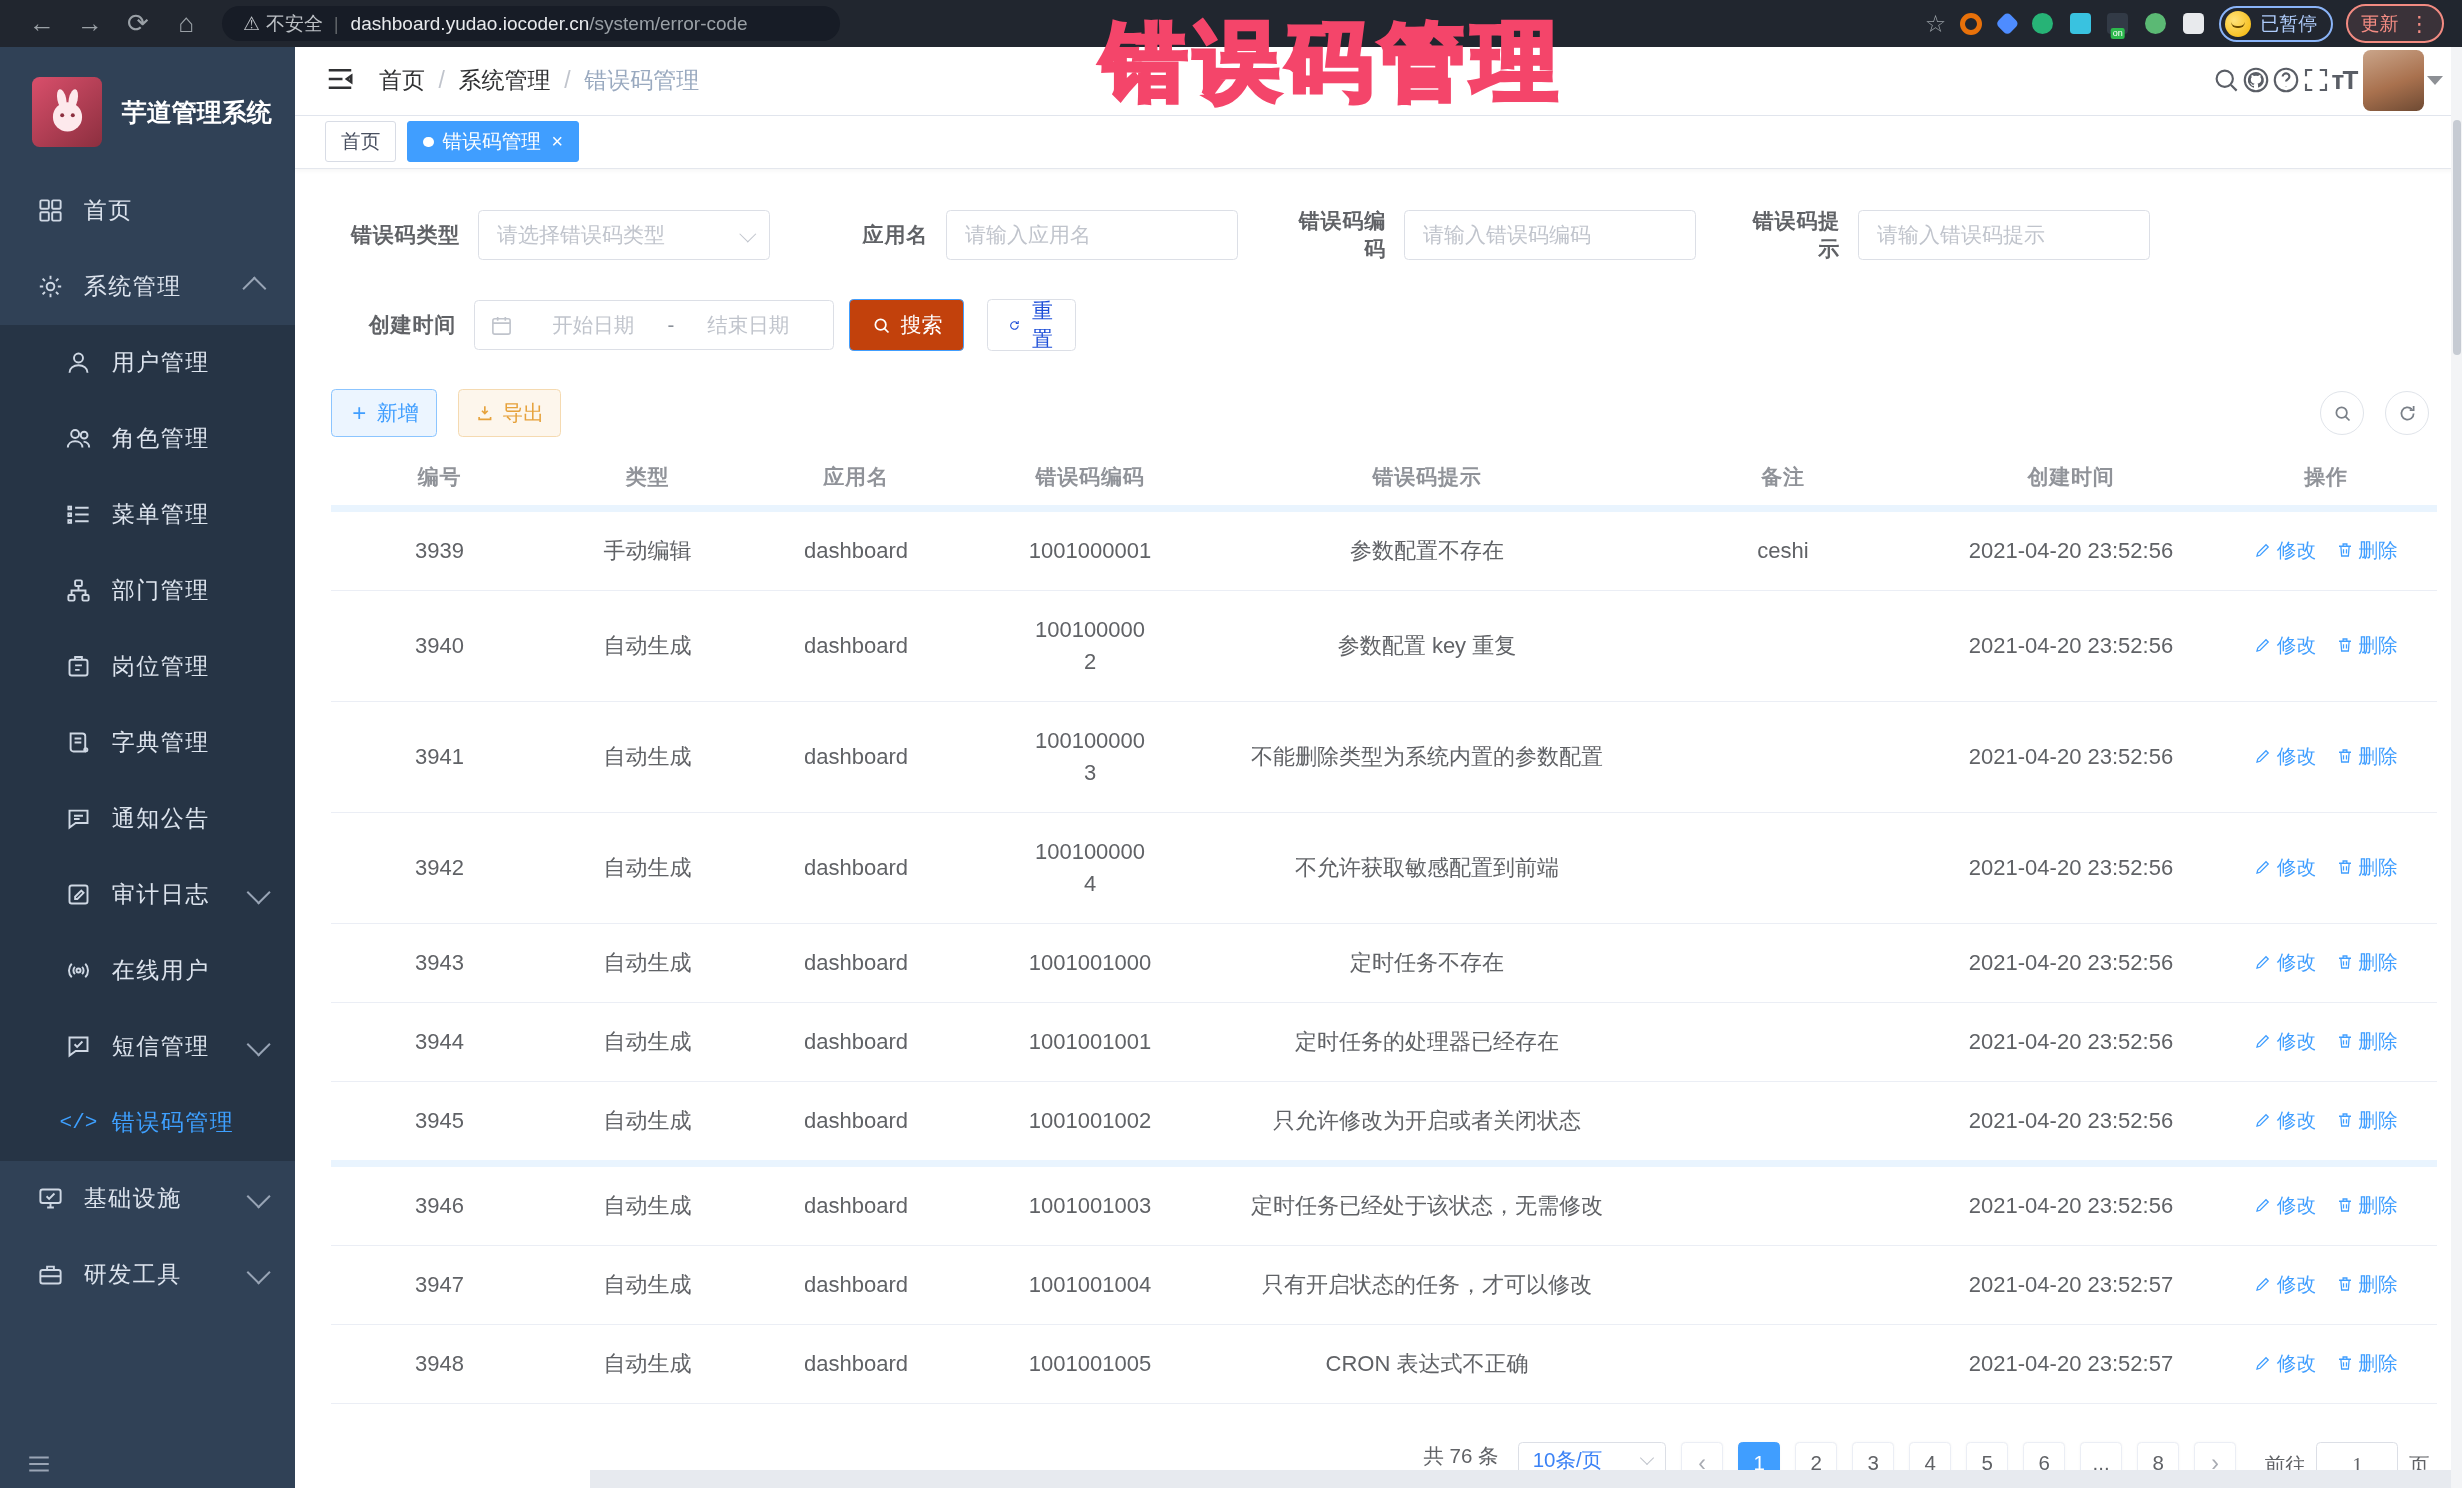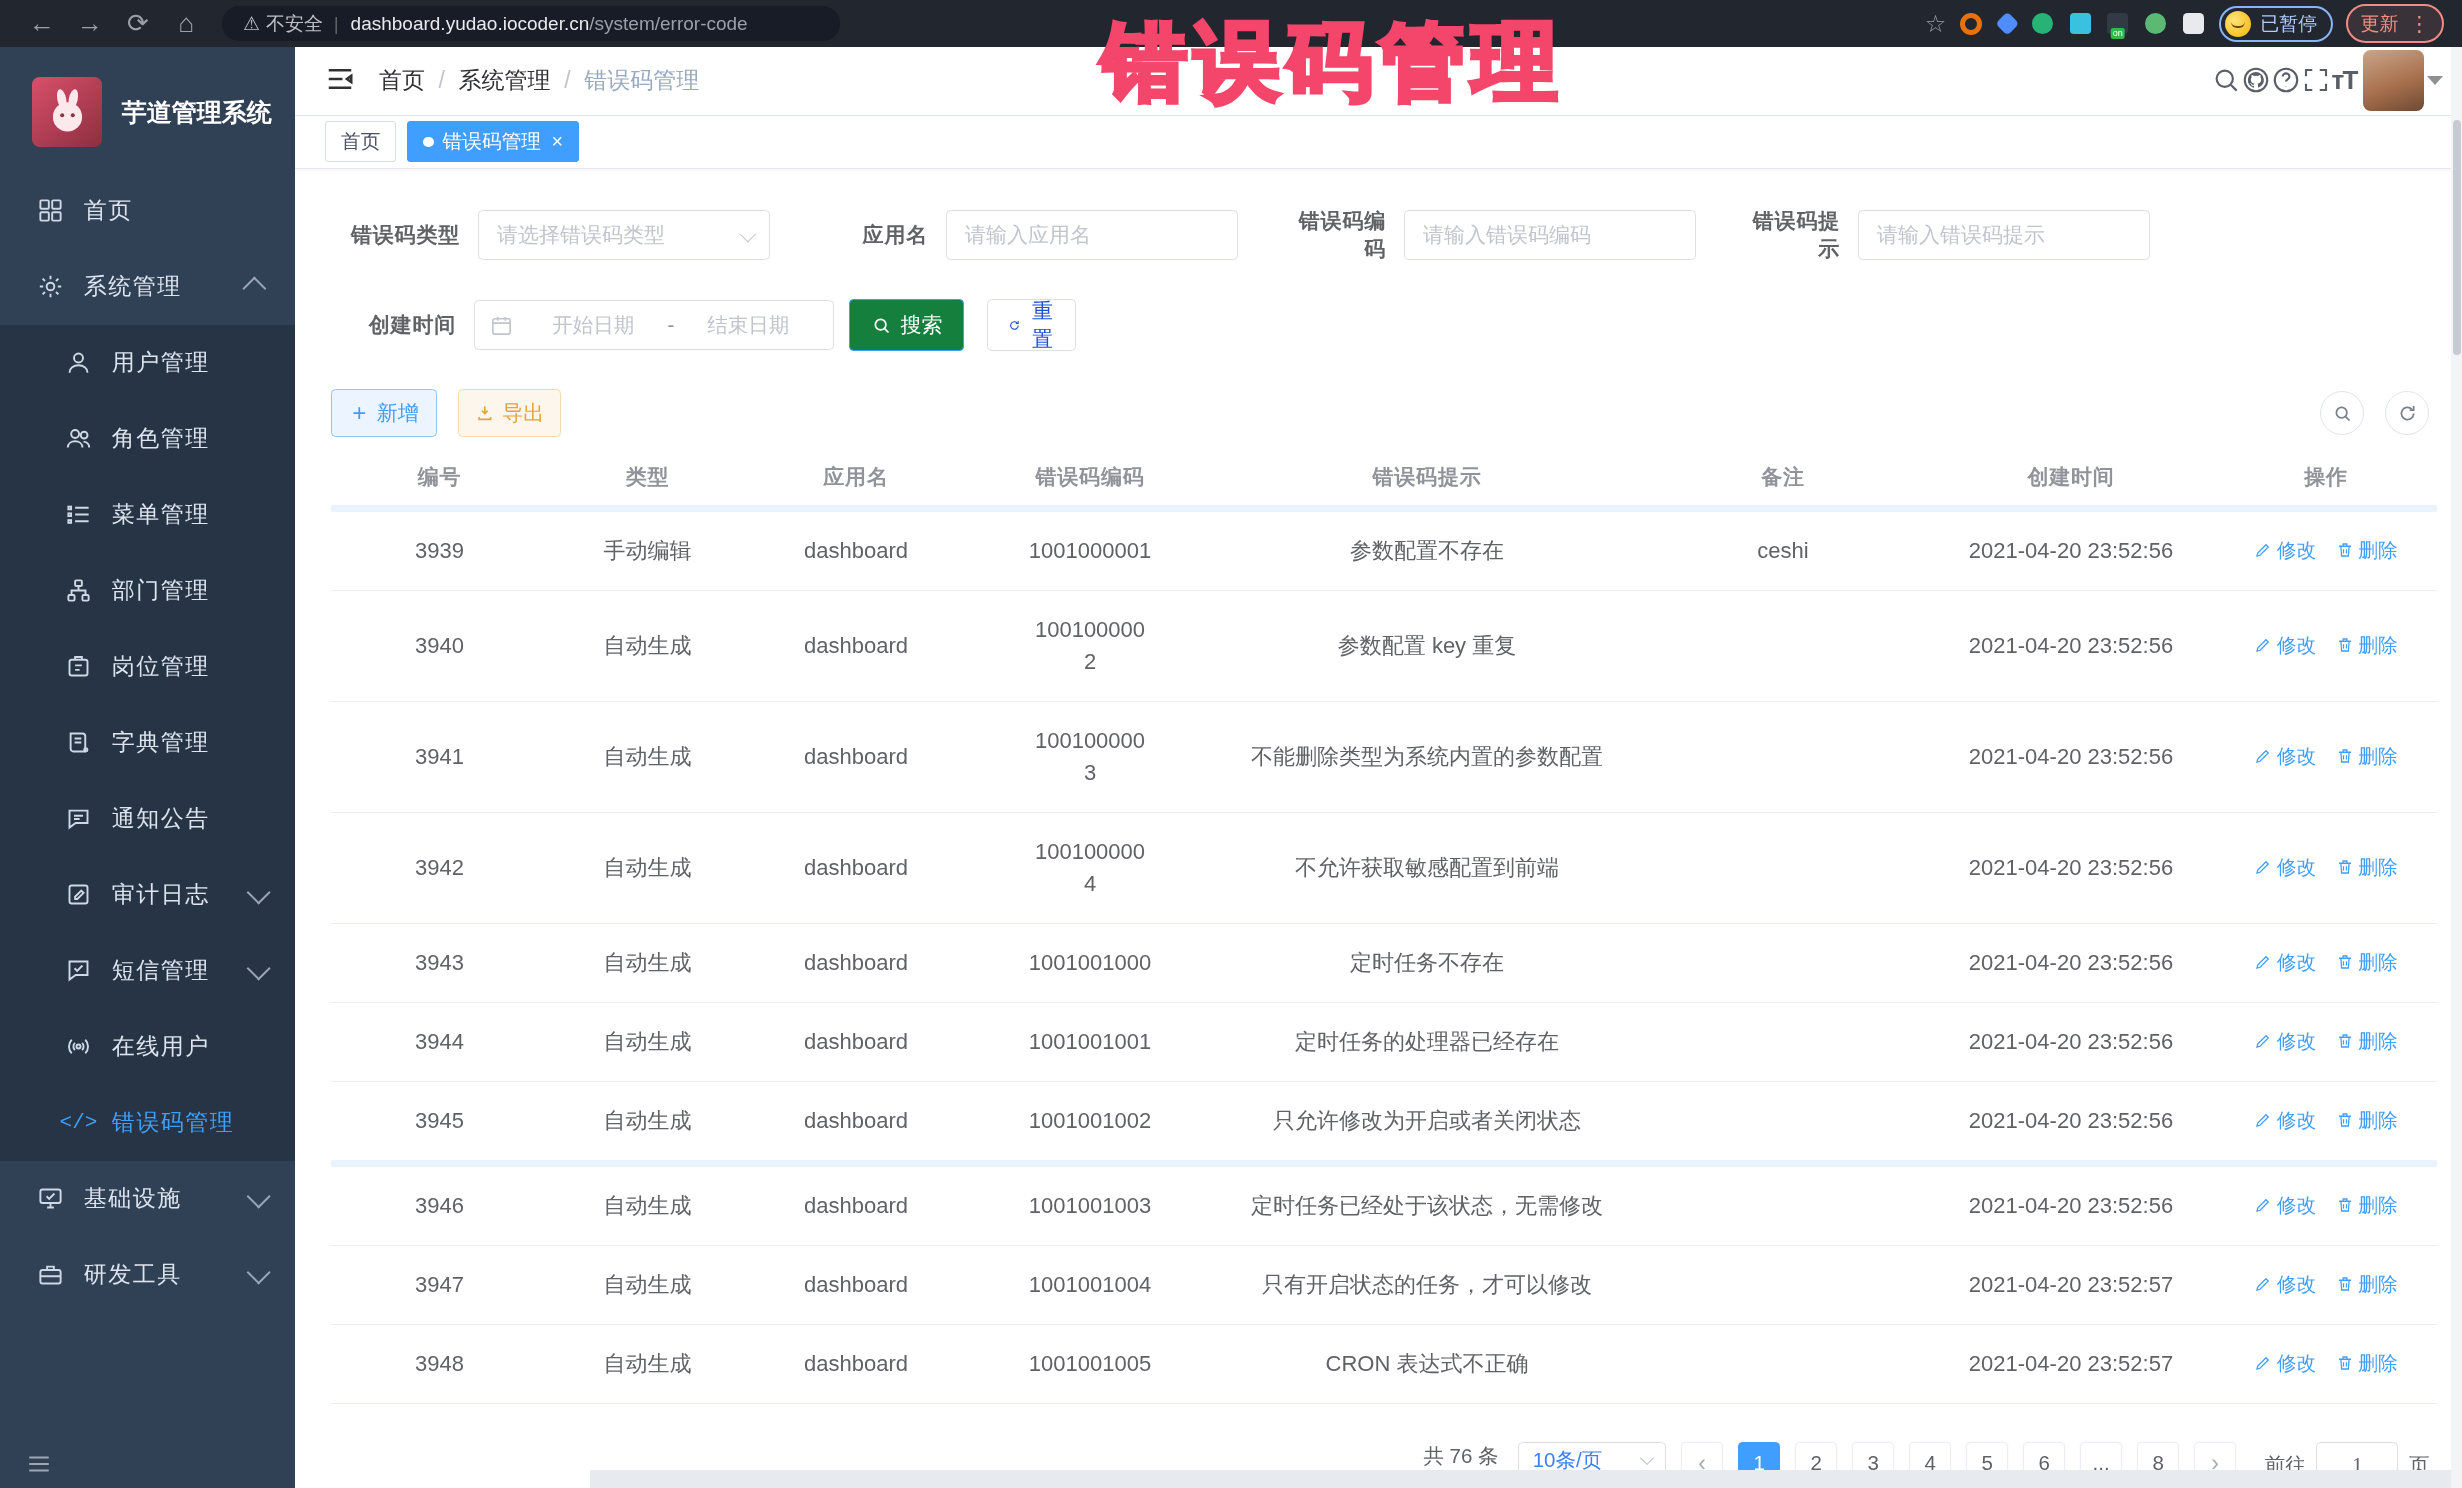--- a/index.html
+++ b/index.html
@@ -99,21 +99,21 @@
   .dlabel{width:125px;}
   .datebox{width:360px;height:50px;border:0.8px solid #dcdfe6;border-radius:4.5px;display:flex;align-items:center;
     padding:0 15px;box-sizing:border-box;color:#c0c4cc;font-size:20.5px;}
   .datebox .cal{color:#c0c4cc;margin-right:10.6px;display:flex;}
   .datebox .cal svg{width:23px;height:23px;}
   .datebox .dph{flex:1;text-align:center;}
   .datebox .dsep{color:#8a9099;padding:0 4.5px;}
   .btn{height:52px;display:inline-flex;align-items:center;justify-content:center;gap:9px;border-radius:4.5px;
     font-size:21px;cursor:pointer;box-sizing:border-box;padding:0 19.7px;}
   .btn svg{width:21px;height:21px;}
-  .btn-primary{background:#15803d;color:#fff;border:0.8px solid #409eff;margin-left:15px;width:115px;}
+  .btn-primary{background:#c2410c;color:#fff;border:0.8px solid #409eff;margin-left:15px;width:115px;}
   .btn-plain{background:#fff;color:#1d4ed8;border:0.8px solid #dcdfe6;margin-left:23px;width:89px;}
   .toolbar{margin-top:33px;display:flex;align-items:center;height:58px;}
   .btn-add{height:48px;width:106px;background:#ecf5ff;border:0.8px solid #8cc5ff;color:#409eff;font-size:21px;
     border-radius:4.5px;display:inline-flex;align-items:center;justify-content:center;gap:7.6px;cursor:pointer;}
   .btn-export{height:48px;width:103px;background:#fdf6ec;border:0.8px solid #f5dab1;color:#e6a23c;font-size:21px;
     border-radius:4.5px;display:inline-flex;align-items:center;justify-content:center;gap:7.6px;margin-left:21px;cursor:pointer;}
   .btn-export svg,.btn-add b{width:19.7px;height:19.7px;}
   .btn-add b{font-weight:400;font-size:24px;line-height:19.7px;}
   .tool-circles{margin-left:auto;display:flex;gap:21px;margin-right:7.6px;}
   .tcirc{width:42px;height:42px;border-radius:50%;border:0.8px solid #e0e4ea;display:flex;align-items:center;justify-content:center;color:#7a8088;cursor:pointer;background:#fff;}
@@ -298,35 +298,35 @@
               <rect x="4" y="4" width="16" height="16" rx="2"></rect>
               <path d="M14.5 8.5l2 2L11 16H9v-2l5.5-5.5z"></path>
             </svg>
           </span>
           <span class="mlabel">审计日志</span>
           <span class="caret down"></span>
         </div>
         <div class="menu-item sub">
           <span class="micon">
             <svg viewBox="0 0 24 24" fill="none" stroke="currentColor" stroke-width="1.7">
+              <circle cx="12" cy="12" r="1.8"></circle>
+              <path d="M8.8 15.2a4.5 4.5 0 010-6.4M15.2 8.8a4.5 4.5 0 010 6.4M6 18a8.5 8.5 0 010-12M18 6a8.5 8.5 0 010 12"></path>
+            </svg>
+          </span>
+          <span class="mlabel">在线用户</span>
+        </div>
+        <div class="menu-item sub">
+          <span class="micon">
+            <svg viewBox="0 0 24 24" fill="none" stroke="currentColor" stroke-width="1.7">
               <path d="M4 4h16v12H9.5L4 20V4z"></path>
               <path d="M8.5 10l2.3 2.3L15.5 7.6"></path>
             </svg>
           </span>
           <span class="mlabel">短信管理</span>
           <span class="caret down"></span>
-        </div>
-        <div class="menu-item sub">
-          <span class="micon">
-            <svg viewBox="0 0 24 24" fill="none" stroke="currentColor" stroke-width="1.7">
-              <circle cx="12" cy="12" r="1.8"></circle>
-              <path d="M8.8 15.2a4.5 4.5 0 010-6.4M15.2 8.8a4.5 4.5 0 010 6.4M6 18a8.5 8.5 0 010-12M18 6a8.5 8.5 0 010 12"></path>
-            </svg>
-          </span>
-          <span class="mlabel">在线用户</span>
         </div>
         <div class="menu-item sub active">
           <span class="micon">
             <span class="code-glyph">&lt;/&gt;</span>
           </span>
           <span class="mlabel">错误码管理</span>
         </div>
         <div class="menu-item">
           <span class="micon">
             <svg viewBox="0 0 24 24" fill="none" stroke="currentColor" stroke-width="1.7">

